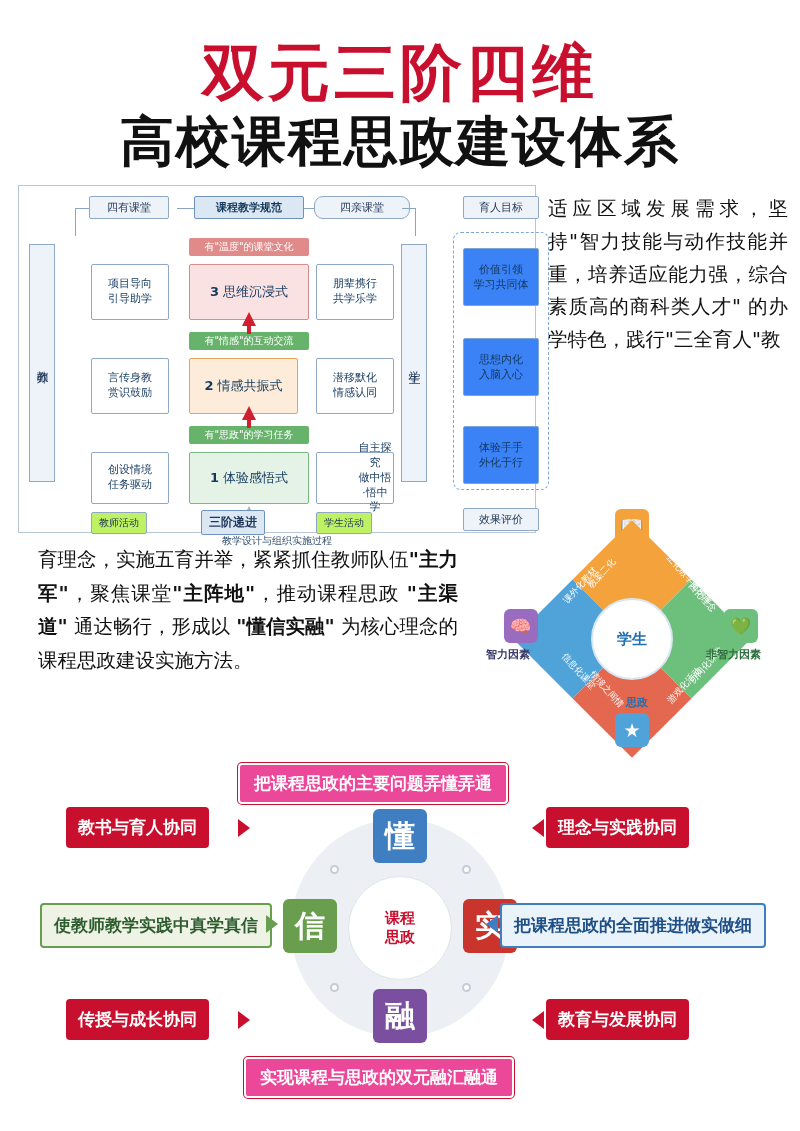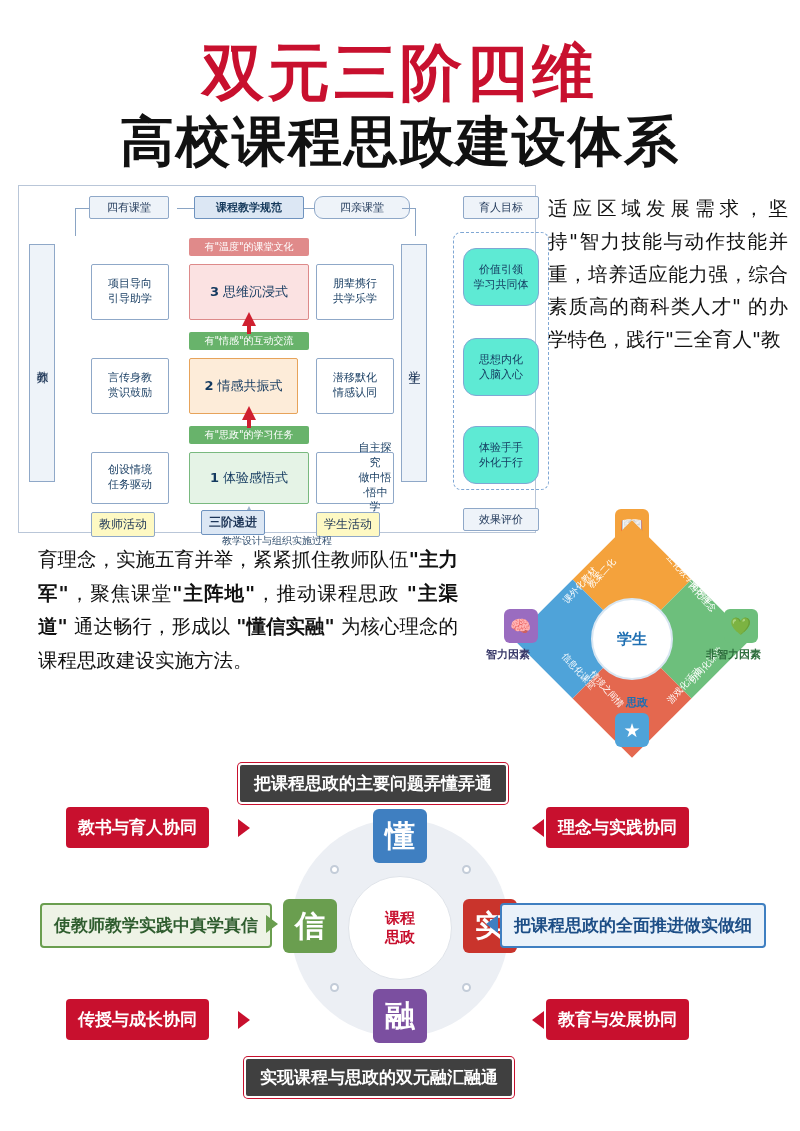--- a/index.html
+++ b/index.html
@@ -55,35 +55,35 @@
   .fw-cell.green { background: #e5f3e6; border-color: #79b97f; }
   .fw-cell.orange { background: #fdecd9; border-color: #e7a35a; }
   .fw-cell.pink { background: #fbe2e2; border-color: #dd8a8a; }
   .fw-tag {
     position: absolute; font-size: 10px; color: #ffffff; text-align: center;
     padding: 2px 5px; border-radius: 2px; white-space: nowrap;
   }
   .fw-tag.t-green { background: #68b36b; }
   .fw-tag.t-pink { background: #e08a8a; }
   .fw-bottom {
-    position: absolute; font-size: 12px; color: #1d3557;
-    border: 1px solid #8fa8c8; background: #fef9c3; padding: 3px 7px;
+    position: absolute; font-size: 10px; color: #1d3557;
+    border: 1px solid #8fa8c8; background: #bef264; padding: 3px 7px;
     border-radius: 2px; white-space: nowrap;
   }
   .fw-bottom.blue-strong {
     background: #dce7f4; border-color: #6f93bf; font-weight: bold; font-size: 12px;
   }
   .fw-dashed {
     position: absolute; border: 1px dashed #7fa7d4; border-radius: 8px;
   }
   .fw-right-cell {
-    position: absolute; border: 1px solid #7fa7d4; background: #5eead4;
+    position: absolute; border: 1px solid #7fa7d4; background: #3b82f6;
     font-size: 11px; color: #13395f; display: flex; flex-direction: column;
     align-items: center; justify-content: center; line-height: 1.4;
-    text-align: center; border-radius: 13px;
+    text-align: center; border-radius: 2px;
   }
   .fw-caption {
     position: absolute; font-size: 10px; color: #33506f; text-align: center;
     width: 100%; left: 0;
   }
   .fw-line { position: absolute; background: #8aa4c4; }
   .fw-arrow-up {
     position: absolute; width: 0; height: 0;
     border-left: 7px solid transparent; border-right: 7px solid transparent;
   }
@@ -152,21 +152,21 @@
     position: absolute; width: 54px; height: 54px; border-radius: 6px;
     display: flex; align-items: center; justify-content: center;
     color: #fff; font-size: 30px; font-weight: bold;
   }
   .hz.dong { background: #3f7fc1; left: 373px; top: 52px; }
   .hz.xin  { background: #6a9e4f; left: 283px; top: 142px; }
   .hz.shi  { background: #c9342c; left: 463px; top: 142px; }
   .hz.rong { background: #7b4fa0; left: 373px; top: 232px; }
 
   .cap-top, .cap-bot {
-    position: absolute; background: #404040; color: #fff; font-weight: bold;
+    position: absolute; background: #ec4899; color: #fff; font-weight: bold;
     font-size: 17px; padding: 7px 14px; border-radius: 4px; white-space: nowrap;
     border: 2px solid #ffffff; box-shadow: 0 0 0 1px #c8102e; text-align: center;
   }
   .cap-top { left: 238px; top: 6px; }
   .cap-bot { left: 244px; top: 300px; }
 
   .pill {
     position: absolute; font-size: 17px; font-weight: bold;
     padding: 9px 12px; border-radius: 4px; white-space: nowrap;
   }

